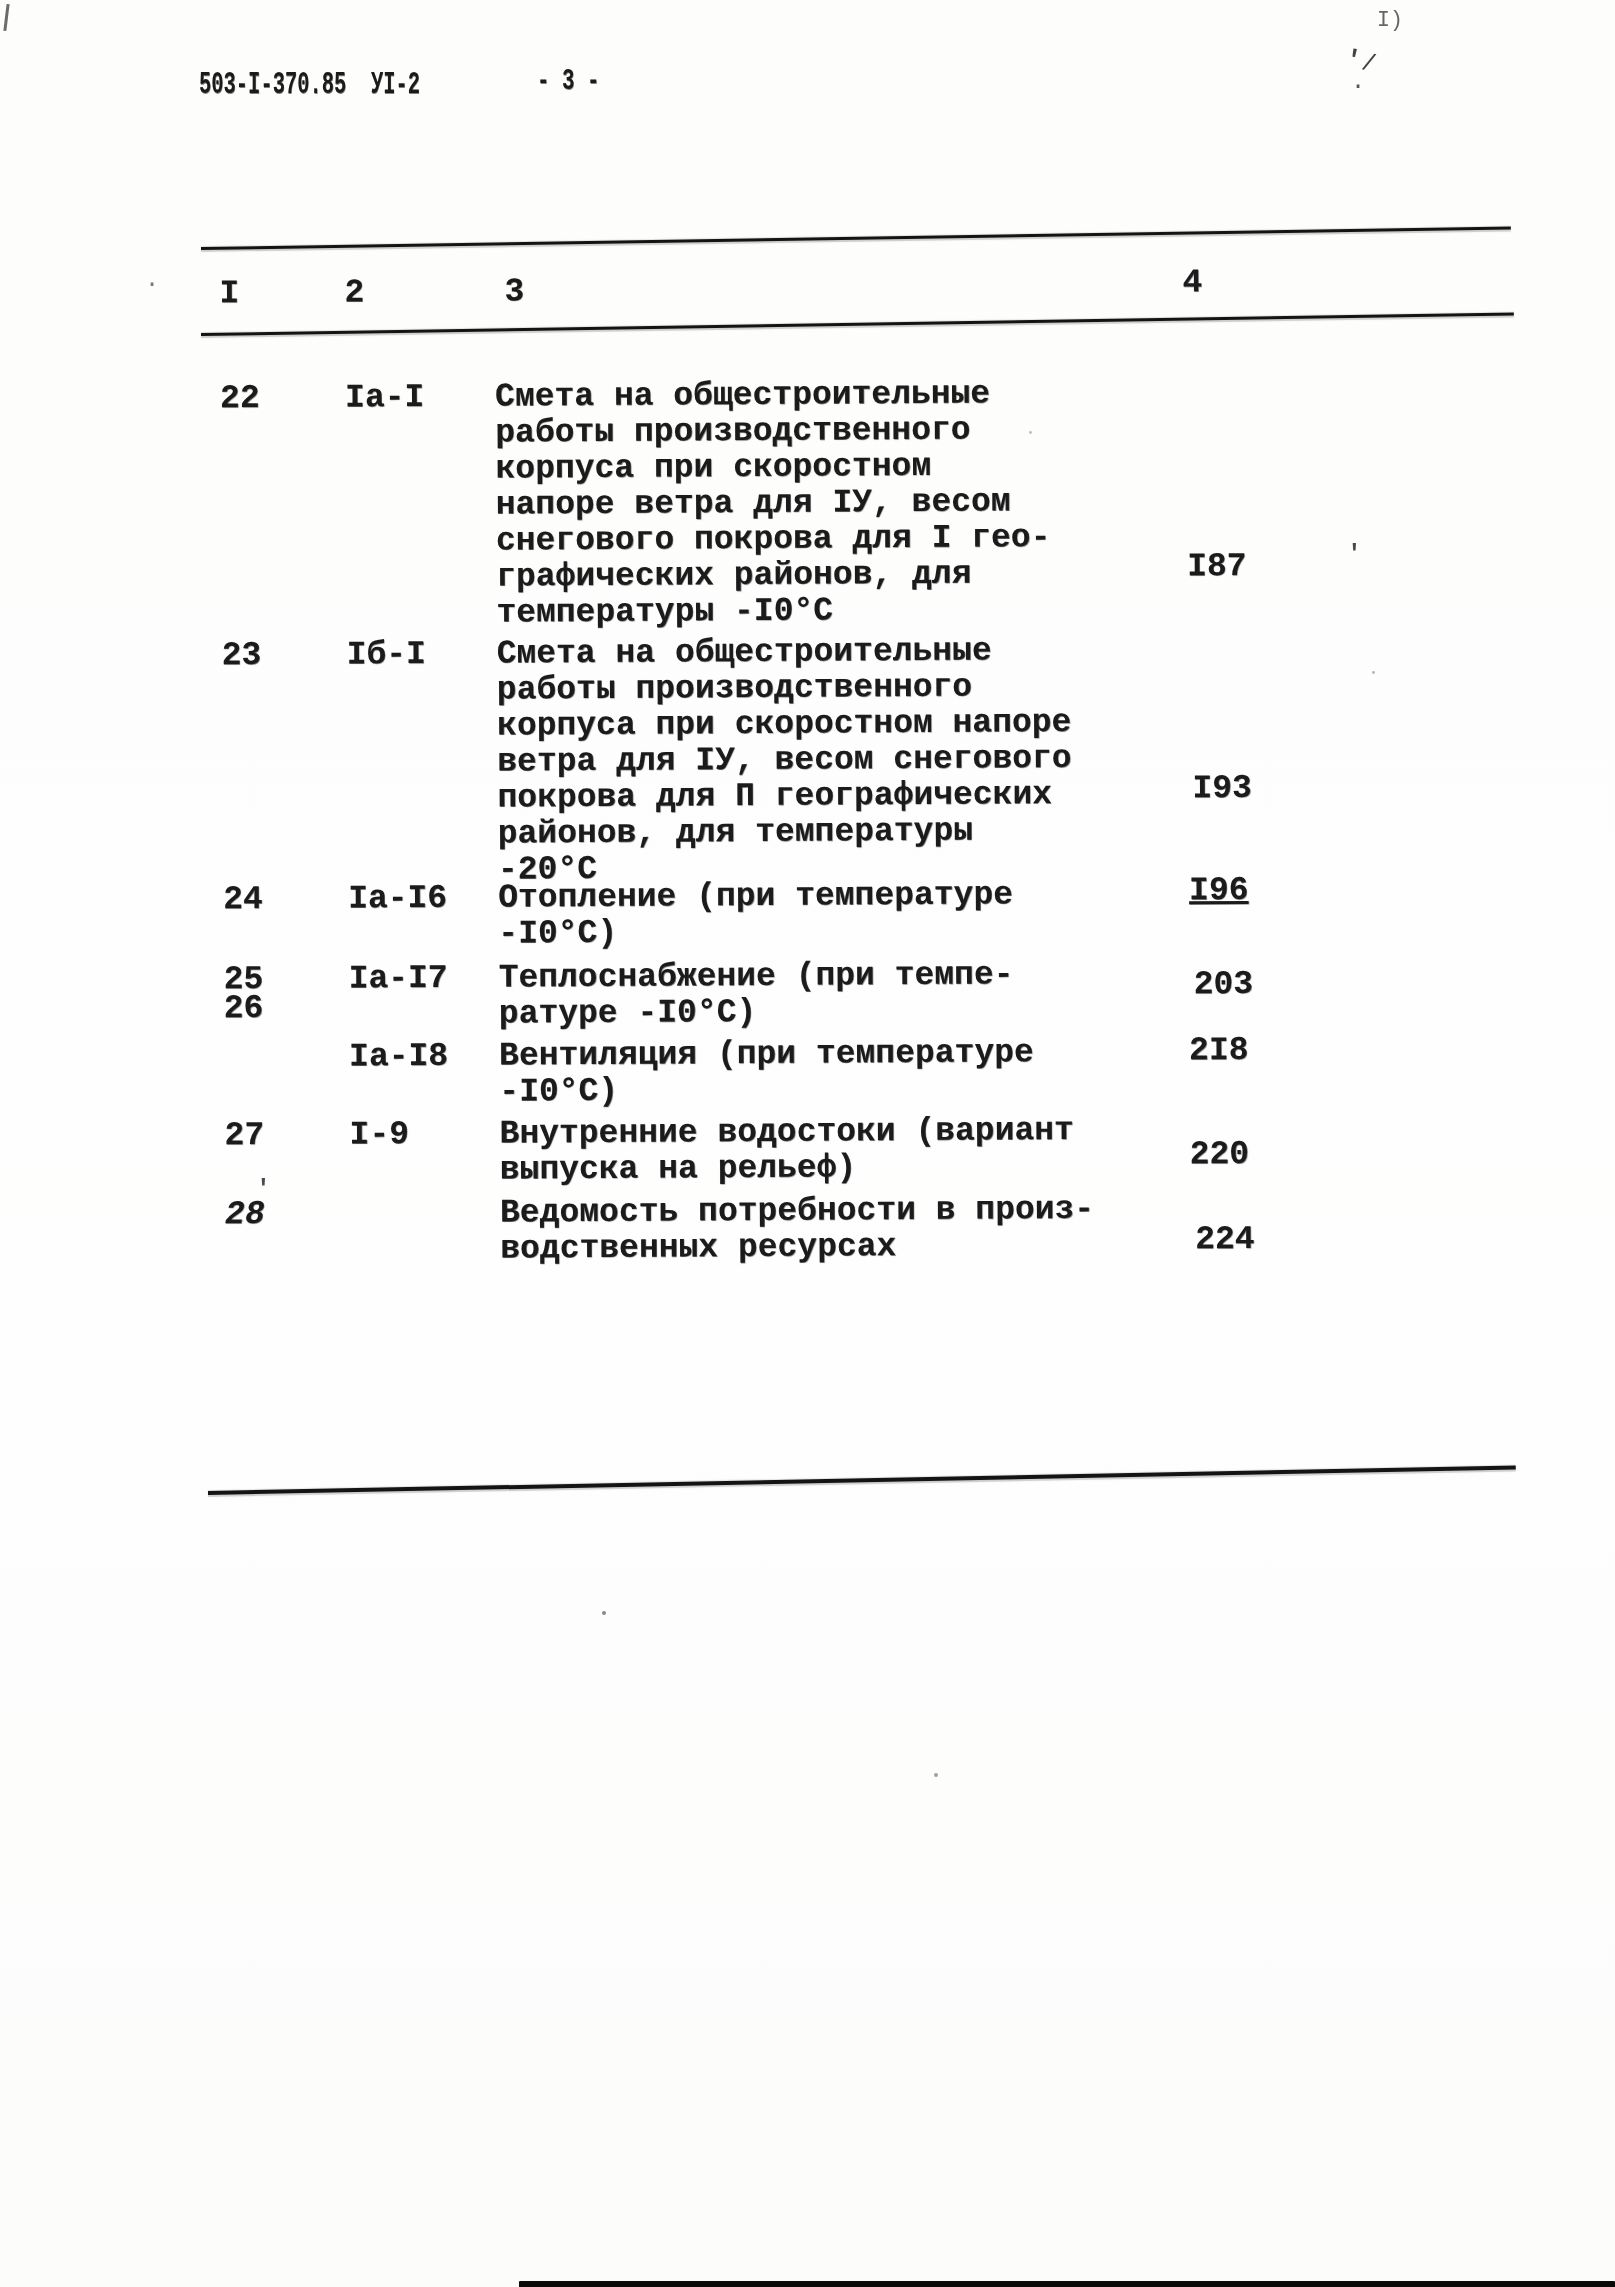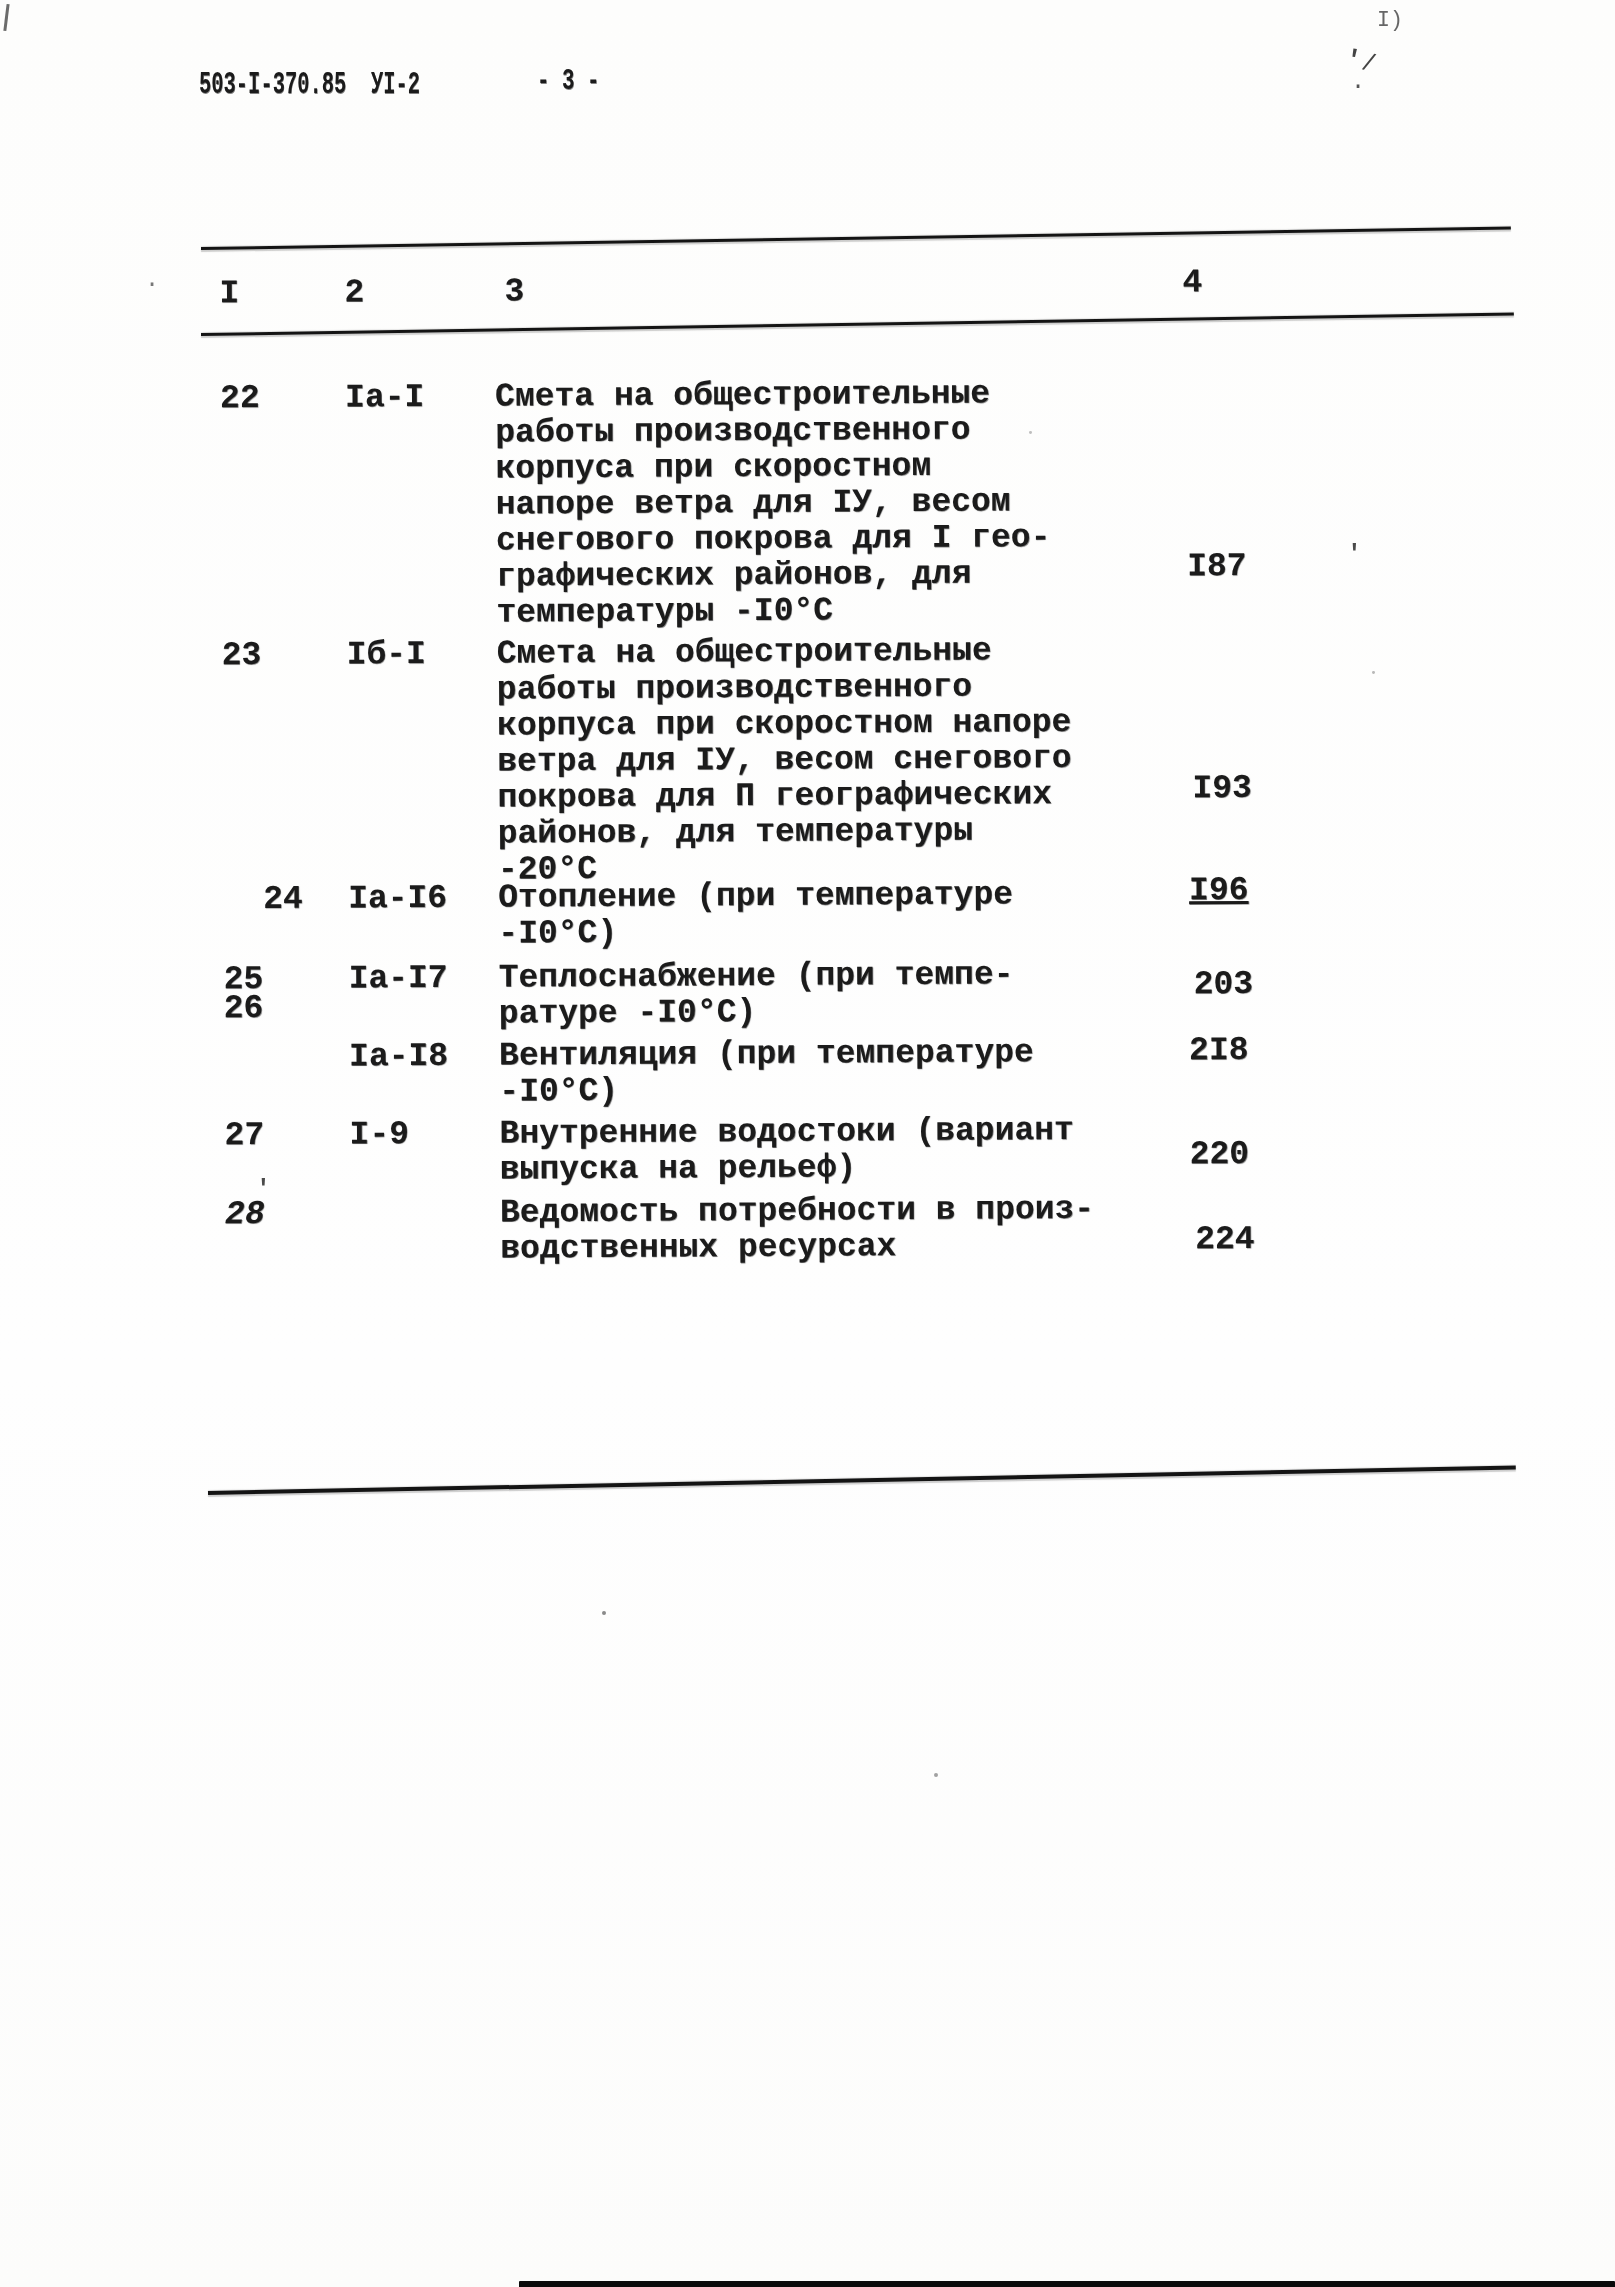--- a/index.html
+++ b/index.html
@@ -93,21 +93,21 @@
     <div class="tw cell" style="left:348px;top:635px;font-family:Liberation Mono, monospace;">Iб-I</div>
     <div class="tw cell cell-desc" style="left:498px;top:635px;">Смета на общестроительные
 работы производственного
 корпуса при скоростном напоре
 ветра для IУ, весом снегового
 покрова для П географических
 районов, для температуры
 -20°С</div>
     <div class="tw cell" style="left:1193px;top:774px;font-family:Liberation Mono, monospace;">I93</div>
 
-    <div class="tw cell" style="left:223px;top:879px;margin-left:40px;">24</div>
+    <div class="tw cell" style="left:223px;top:879px;">24</div>
     <div class="tw cell" style="left:348px;top:879px;">Iа-I6</div>
     <div class="tw cell cell-desc" style="left:498px;top:879px;">Отопление (при температуре
 -I0°С)</div>
     <div class="tw cell" style="left:1189px;top:876px;text-decoration:underline;">I96</div>
 
     <div class="tw cell" style="left:223px;top:959px;">25</div>
     <div class="tw cell" style="left:348px;top:959px;">Iа-I7</div>
     <div class="tw cell cell-desc" style="left:498px;top:959px;">Теплоснабжение (при темпе-
 ратуре -I0°С)</div>
     <div class="tw cell" style="left:1193px;top:970px;">203</div>

